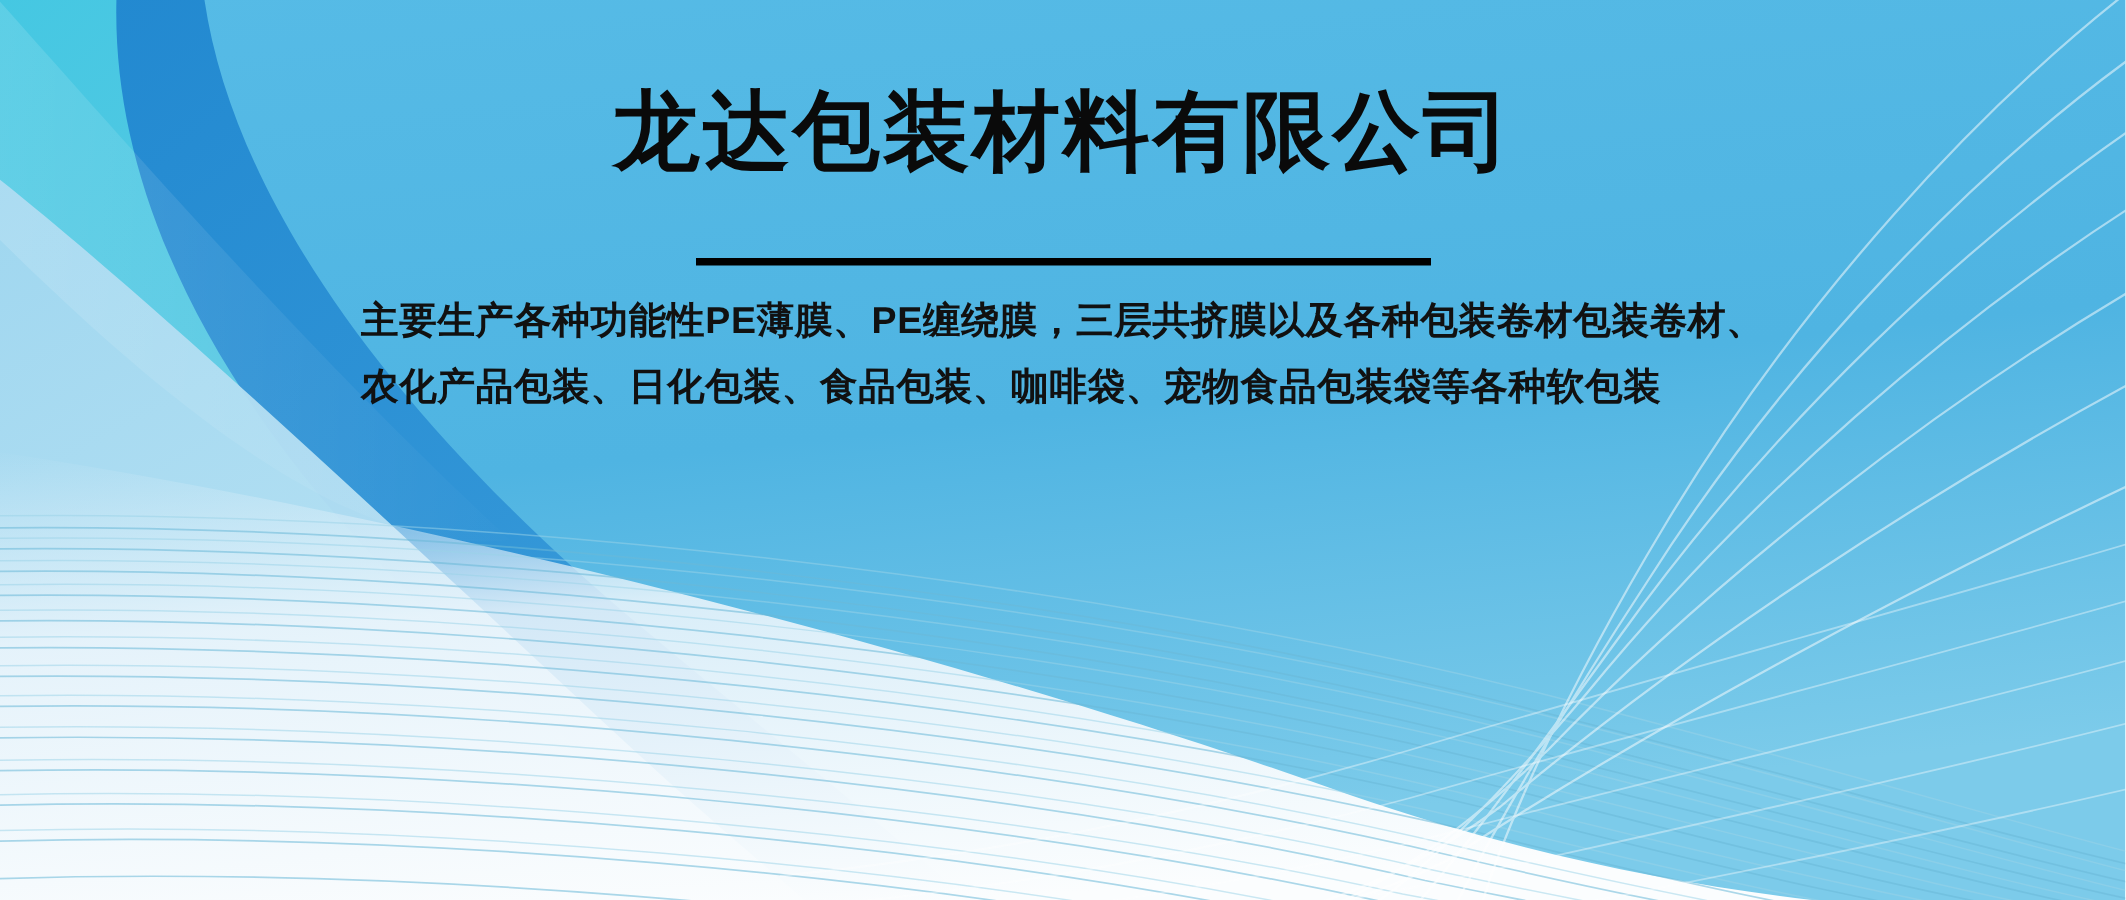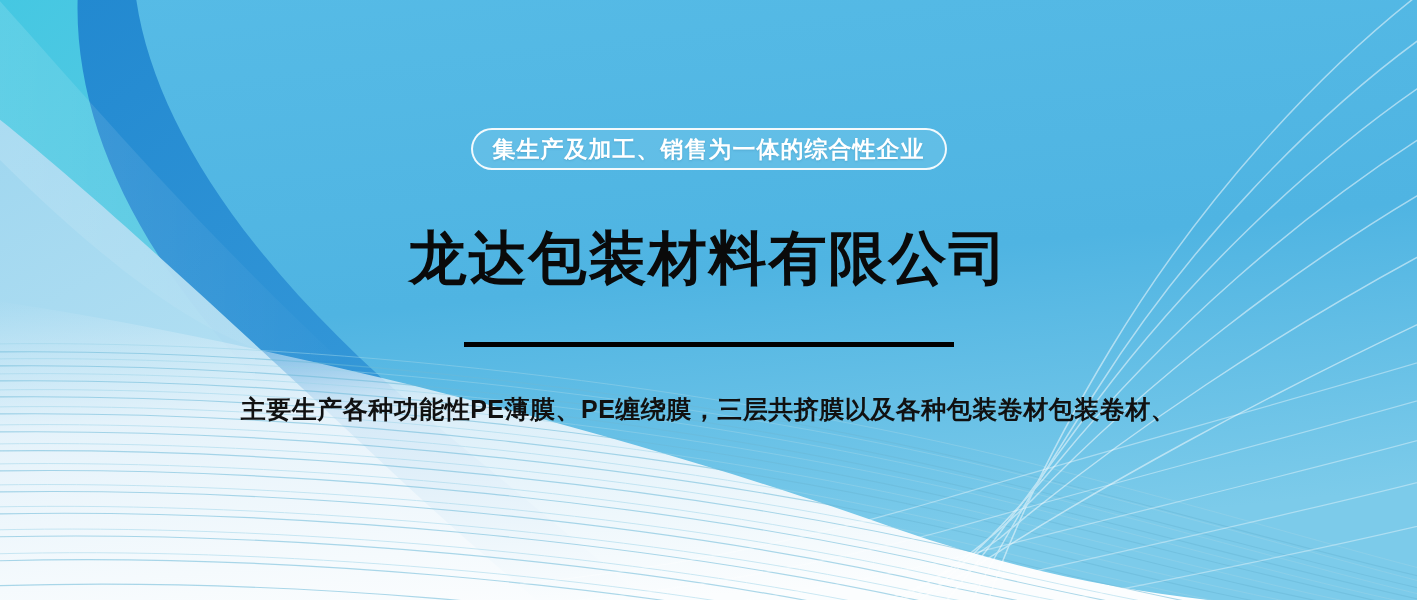--- a/index.html
+++ b/index.html
@@ -63,21 +63,21 @@
     white-space:nowrap;
   }
   .title-rule{
     margin-top:14px;
     width:490px;
     height:5px;
     background:#000000;
   }
 
   .desc{
-    margin-top:41px;
+    margin-top:16px;
     text-align:left;
     color:#111111;
     font-size:25px;
     font-weight:bold;
     line-height:1.75;
     letter-spacing:0.5px;
     white-space:nowrap;
   }
   .desc-line{display:block;}
 
@@ -187,28 +187,26 @@
         <path d="M 1427 480 C 1286 516 1110 554 950 590 C 800 620 670 632 530 640"></path>
         <path d="M 1427 524 C 1290 556 1120 590 960 620 C 810 646 680 656 540 662"></path>
       </g>
 
       <path d="M -10 -10 C 80 90 200 230 340 360 C 250 370 140 300 -10 150 Z" fill="url(#gFade)" opacity="0.18"></path>
     </svg>
   </div>
 
   <div class="content">
 
-    <div class="tagline-pill">
-      <span>集生产及加工、销售为一体的综合性企业</span>
-    </div>
 
     <div class="title-block">
       <h1 class="main-title">龙达包装材料有限公司</h1>
       <div class="title-rule"></div>
     </div>
 
     <div class="desc">
       <span class="desc-line">主要生产各种功能性PE薄膜、PE缠绕膜，三层共挤膜以及各种包装卷材包装卷材、</span>
+      <span class="desc-line">农化产品包装、日化包装、食品包装、咖啡袋、宠物食品包装袋等各种软包装</span>
     </div>
 
   </div>
 
 </div>
 
 </body></html>

